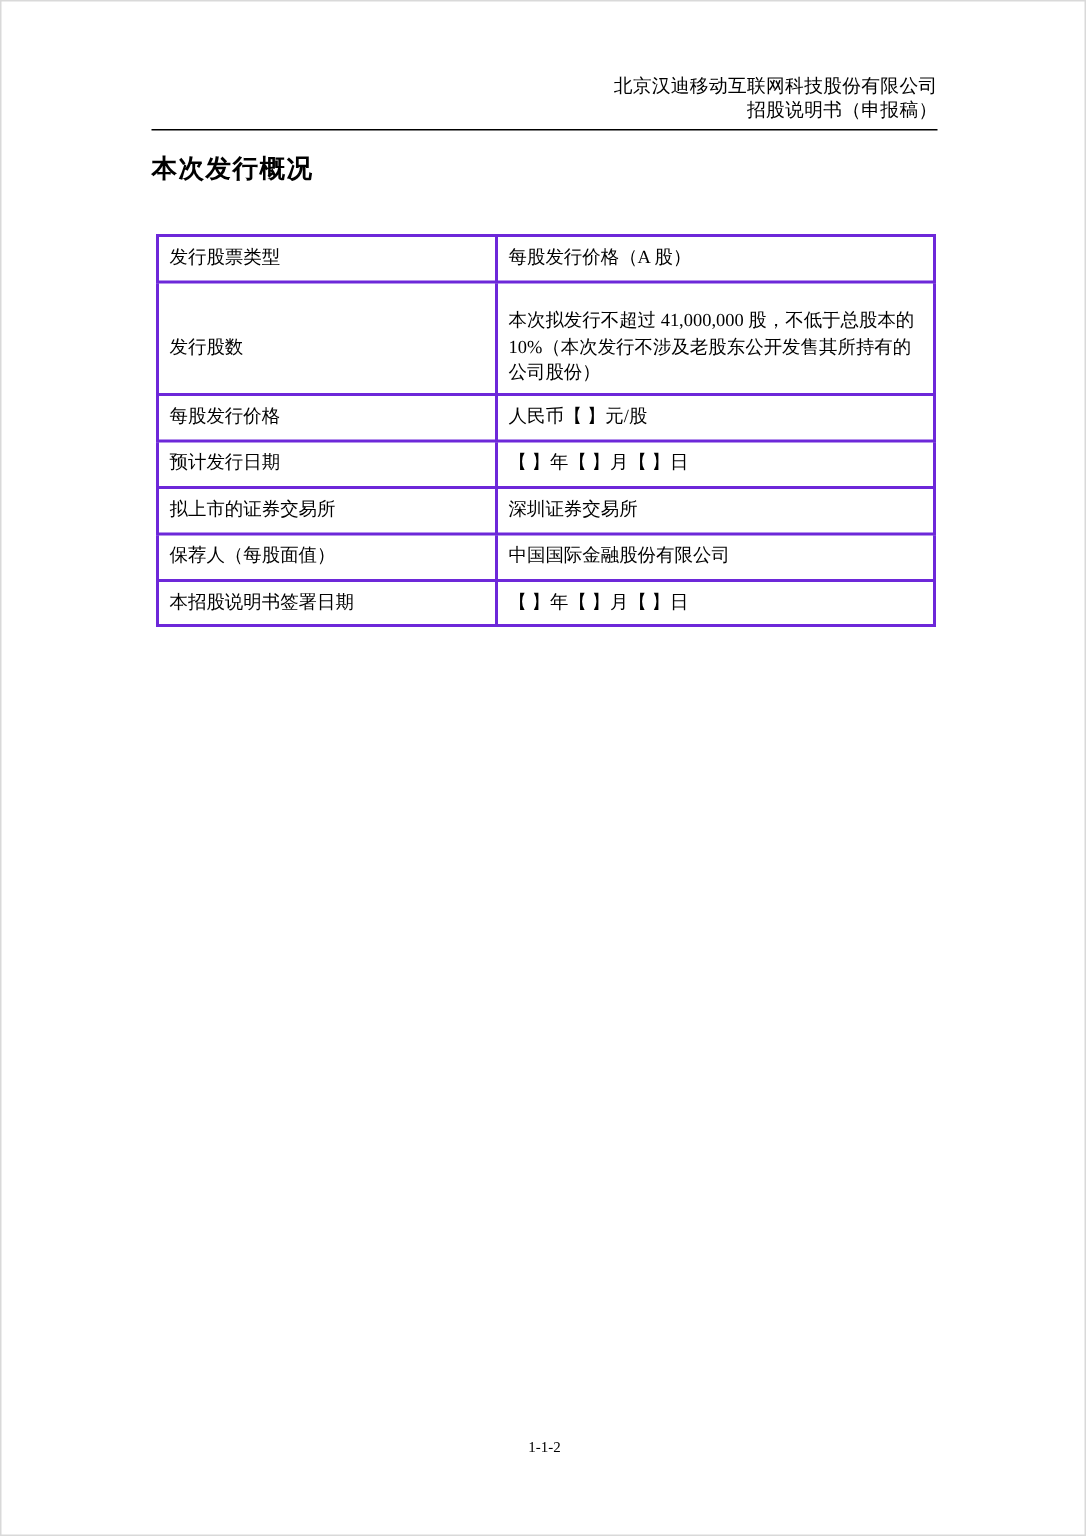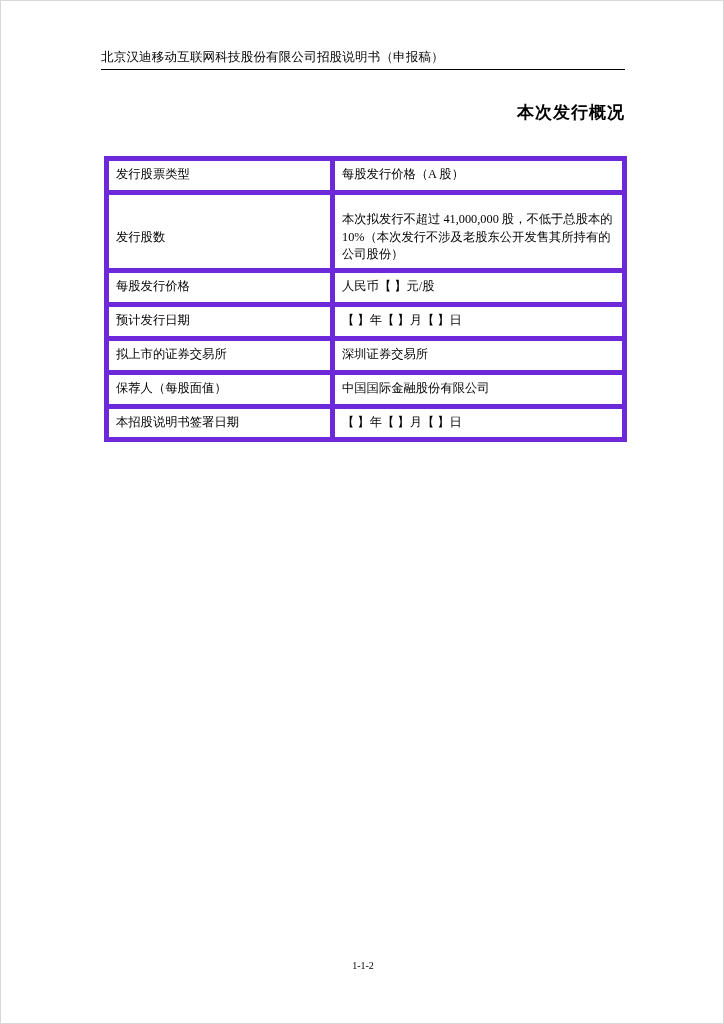--- a/index.html
+++ b/index.html
@@ -28,58 +28,59 @@
     width: 524px;
     height: 100%;
   }
   
   .doc-header {
     position: absolute;
     left: 0;
     top: 48px;
     width: 524px;
     display: flex;
-    justify-content: flex-start;
+    justify-content: space-between;
     align-items: flex-end;
     padding-bottom: 4px;
     border-bottom: 1px solid #000;
     font-size: 12.5px;
     line-height: 1.3;
     color: #000;
+    flex-direction: column;
   }
   .doc-header .left { letter-spacing: 0.2px; }
   .doc-header .right { letter-spacing: 0.2px; }
 
   
   .section-title {
     position: absolute;
     left: 0;
     top: 100px;
     width: 524px;
-    text-align: right;
+    text-align: left;
     font-size: 17px;
     font-weight: bold;
     letter-spacing: 1px;
     color: #000;
     font-family: "DejaVu Sans", "Liberation Sans", sans-serif;
   }
 
   
   .info-table {
     position: absolute;
     left: 3px;
     top: 155px;
     width: 518px;
     border-collapse: collapse;
     table-layout: fixed;
     font-size: 12.3px;
     color: #000;
   }
   .info-table td {
-    border: 5px solid #6d28d9;
+    border: 2px solid #6d28d9;
     padding: 5px 7px 6px 7px;
     vertical-align: middle;
     line-height: 1.45;
   }
   .info-table td.label {
     width: 226px;
   }
   .info-table td.value {
     width: 292px;
   }

